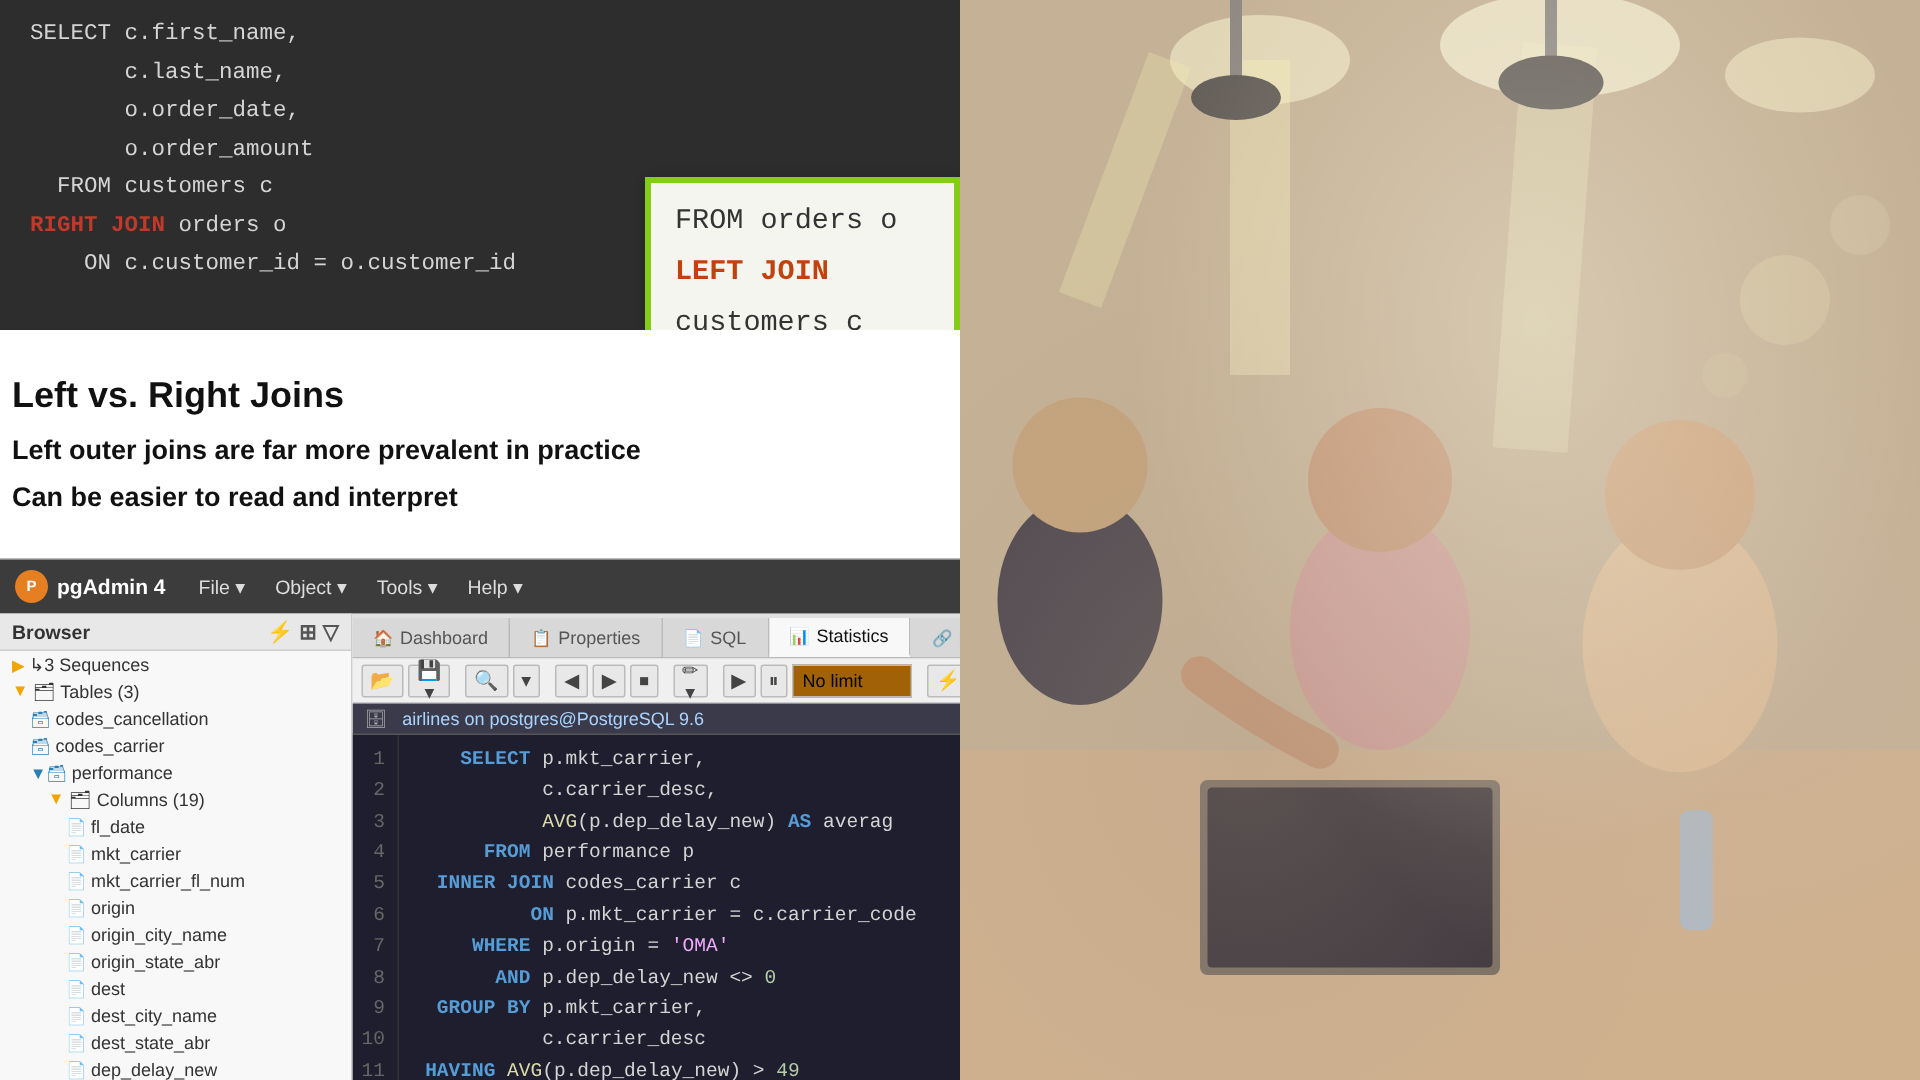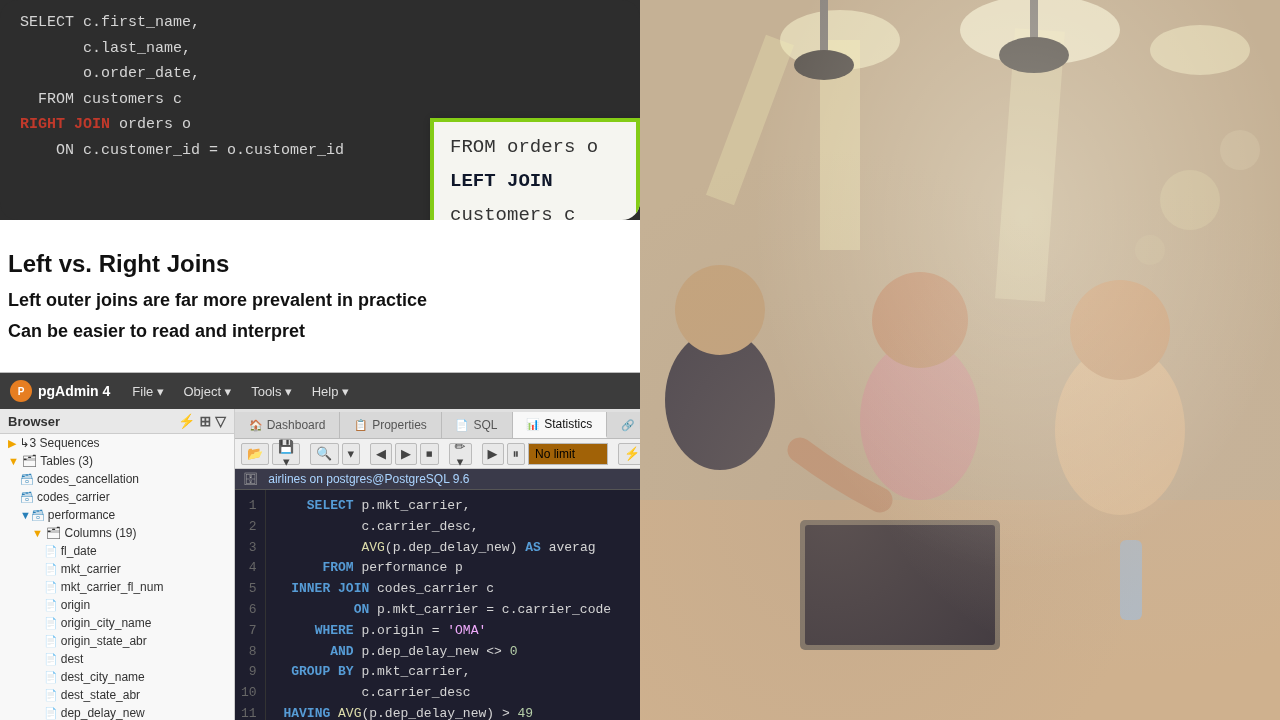--- a/index.html
+++ b/index.html
@@ -17,41 +17,40 @@
     
     #code-area {
       background: #2d2d2d;
       color: #d4d4d4;
       font-family: 'Courier New', monospace;
       font-size: 15px;
       padding: 10px 20px;
       position: relative;
       flex: 0 0 220px;
       overflow: hidden;
-      border-radius: 18px;
     }
     .code-line { line-height: 1.7; }
     .kw-right { color: #c0392b; font-weight: bold; }
 
     
     #join-tooltip {
       position: absolute;
       top: 118px;
       left: 430px;
       background: #f5f5f0;
       border: 4px solid #84cc16;
       padding: 8px 16px;
       font-family: 'Courier New', monospace;
       font-size: 19px;
       color: #333;
       line-height: 1.8;
       z-index: 10;
       box-shadow: 2px 2px 8px rgba(0,0,0,0.3);
     }
-    #join-tooltip .kw-left-tip { color: #0f172a; font-weight: bold; }
+    #join-tooltip .kw-left-tip { color: #c2410c; font-weight: bold; }
 
     
     #text-section {
       background: #ffffff;
       padding: 30px 20px 20px 8px;
       flex: 1;
     }
     #text-section h2 {
       font-size: 24px;
       font-weight: bold;
@@ -301,20 +300,21 @@
   </style>
 </head>
 <body>
 
 <div id="left-panel">
 
   <div id="code-area">
     <div class="code-line">SELECT c.first_name,</div>
     <div class="code-line">&nbsp;&nbsp;&nbsp;&nbsp;&nbsp;&nbsp;&nbsp;c.last_name,</div>
     <div class="code-line">&nbsp;&nbsp;&nbsp;&nbsp;&nbsp;&nbsp;&nbsp;o.order_date,</div>
+    <div class="code-line">&nbsp;&nbsp;&nbsp;&nbsp;&nbsp;&nbsp;&nbsp;o.order_amount</div>
     <div class="code-line">&nbsp;&nbsp;FROM customers c</div>
     <div class="code-line"><span class="kw-right">RIGHT JOIN</span> orders o</div>
     <div class="code-line">&nbsp;&nbsp;&nbsp;&nbsp;ON c.customer_id = o.customer_id</div>
 
     <div id="join-tooltip">
       <div>FROM orders o</div>
       <div><span class="kw-left-tip">LEFT JOIN</span> customers c</div>
     </div>
   </div>
 

